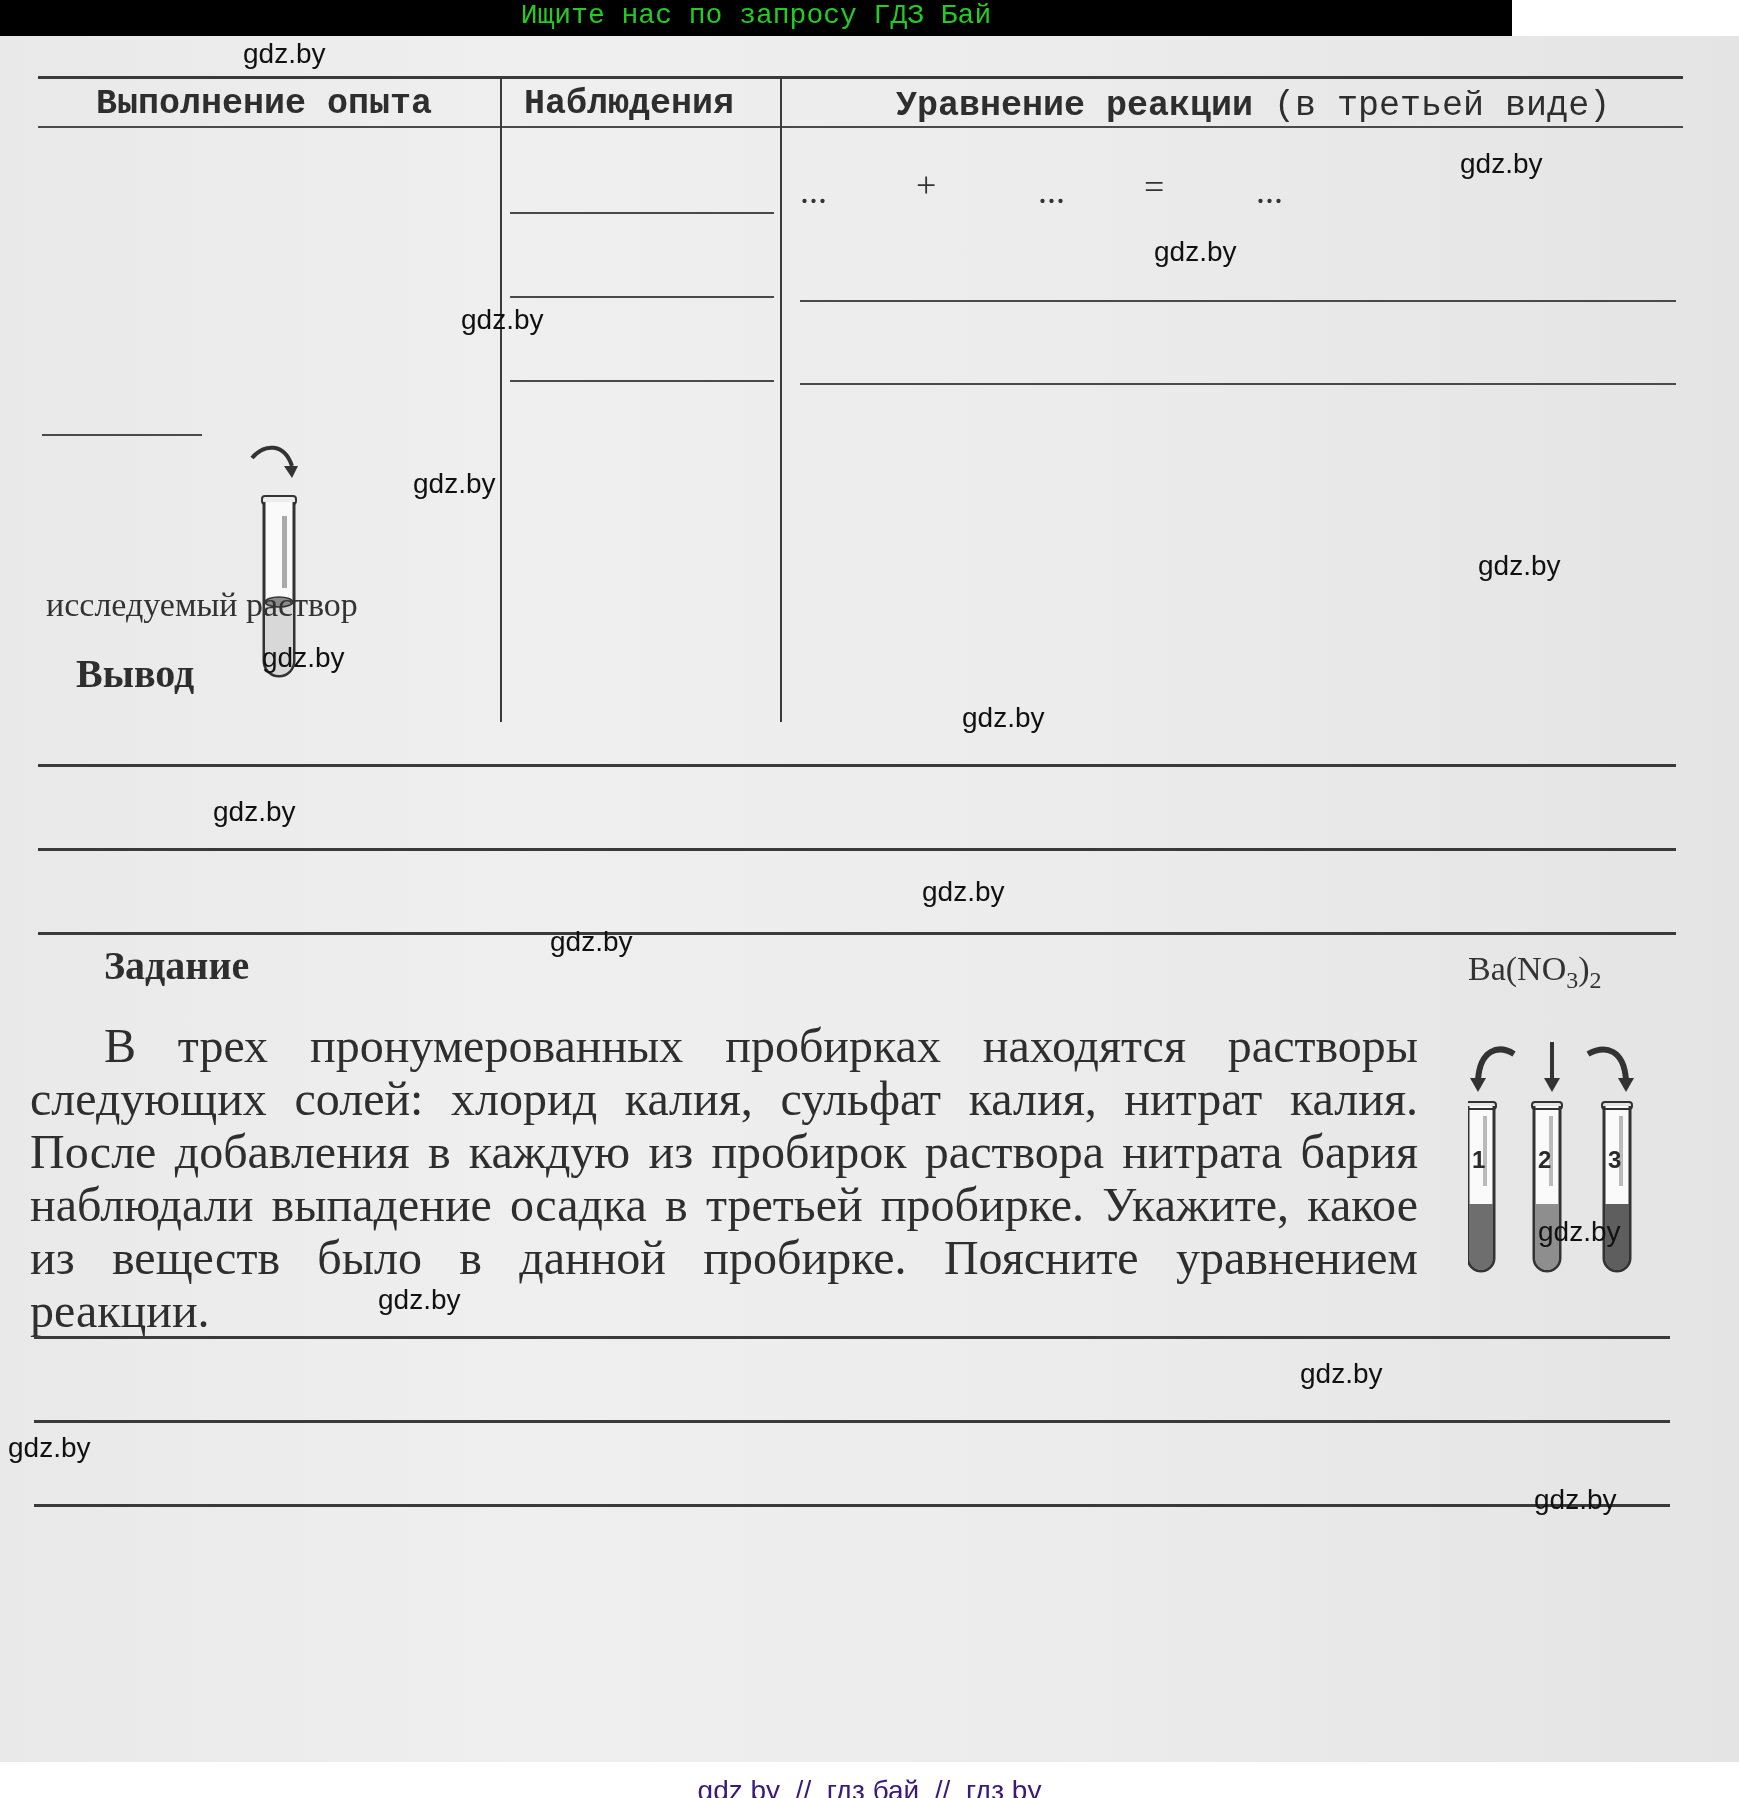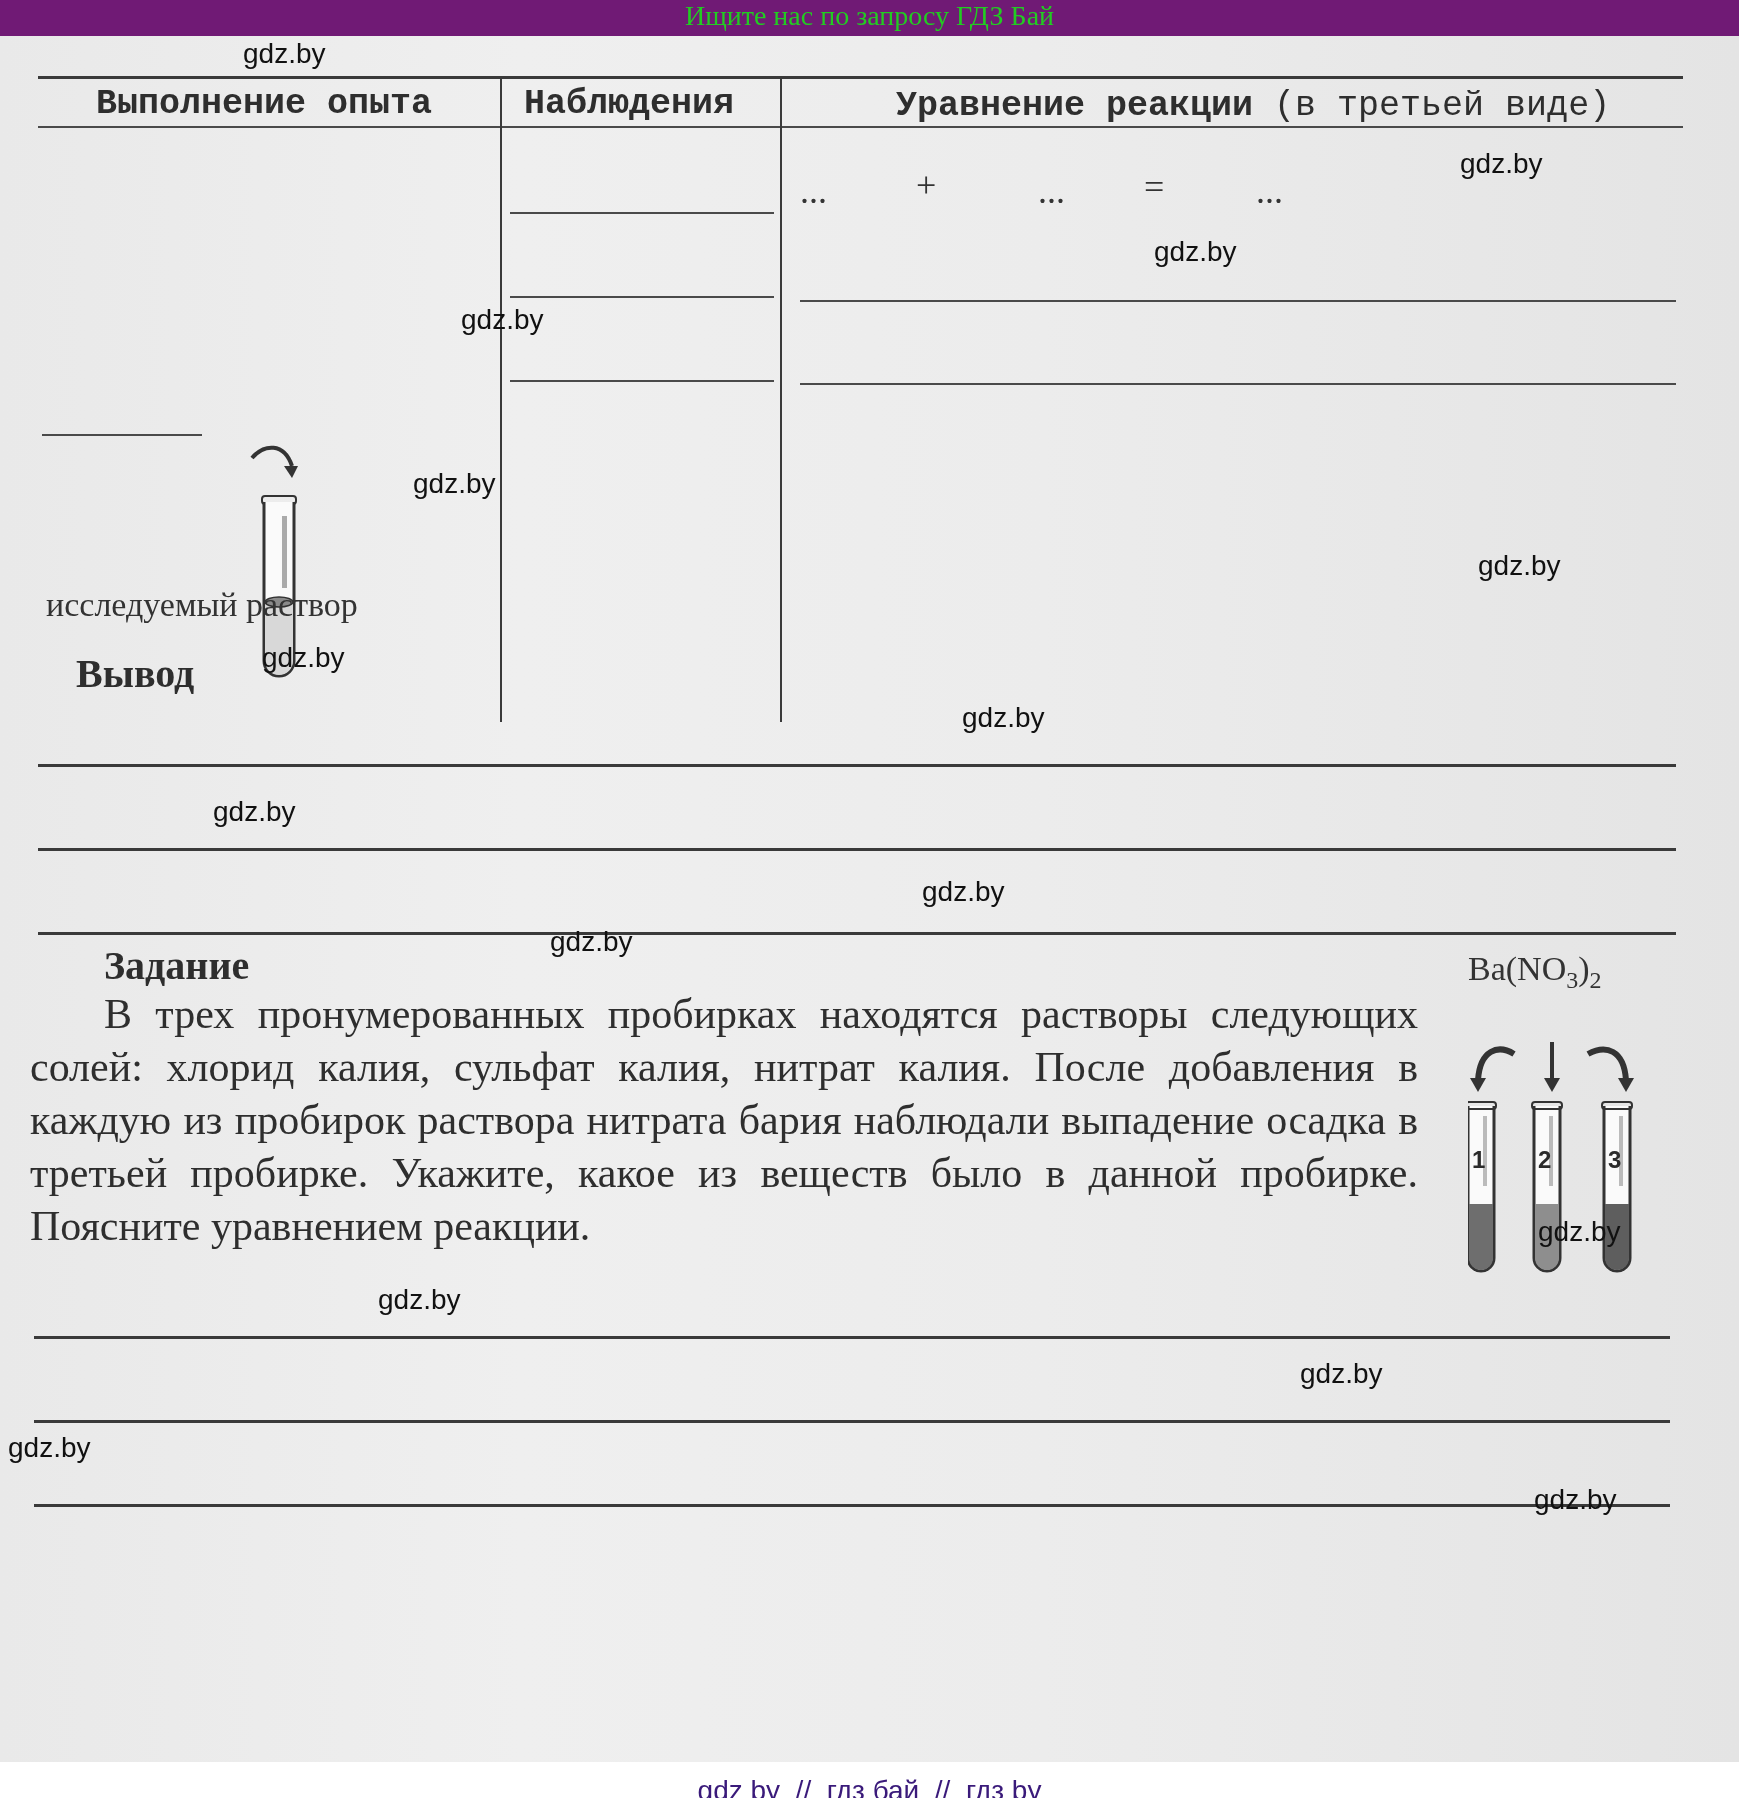--- a/index.html
+++ b/index.html
@@ -3,23 +3,23 @@
   <meta charset="utf-8">
   <style>
     html, body { margin: 0; padding: 0; }
     body {
       width: 1739px; height: 1798px; position: relative; overflow: hidden;
       background: #ffffff;
       font-family: "Liberation Serif", "DejaVu Serif", serif;
       color: #2b2b2b;
     }
     .top-banner {
-      position: absolute; left: 0; top: 0; width: 1739px; height: 36px;
-      background: #701a75; text-align: center;
-      font-family: Liberation Serif, serif;
+      position: absolute; left: 0; top: 0; width: 1512px; height: 36px;
+      background: #000000; text-align: center;
+      font-family: Liberation Mono, monospace;
       font-size: 28px; line-height: 32px; color: #22cc22;
     }
     .page {
       position: absolute; left: 0; top: 36px; width: 1739px; height: 1726px;
       background: linear-gradient(90deg, #e9e9e9 0%, #efefef 30%, #ececec 60%, #e4e4e4 100%);
     }
     .bottom-banner {
       position: absolute; left: 0; top: 1762px; width: 1739px; height: 36px;
       background: #fff; text-align: center;
       font-family: "Liberation Sans", "DejaVu Sans", sans-serif;
@@ -30,21 +30,21 @@
     .hline.thin { height: 2px; background: #4a4a4a; }
     .vline { position: absolute; width: 2px; background: #3a3a3a; }
     .th {
       position: absolute; font-weight: bold; font-size: 35px; white-space: nowrap; color: #2e2e2e; font-family: Liberation Mono, monospace;
     }
     .th .normal { font-weight: normal; }
     .task-text { font-size: 42px; line-height: 54px; text-align: justify; }
     .task-text .num { font-weight: bold; }
     .eq { position: absolute; font-size: 36px; color: #333; }
     .heading { position: absolute; font-weight: bold; font-size: 40px; color: #2e2e2e; }
-    .body-para { position: absolute; font-size: 42px; line-height: 53px; text-align: justify; color: #2e2e2e; }
+    .body-para { position: absolute; font-size: 48px; line-height: 53px; text-align: justify; color: #2e2e2e; margin-top: 31px; }
     .caption { position: absolute; font-size: 34px; color: #333; white-space: nowrap; }
     .wm {
       position: absolute; font-family: "Liberation Sans", "DejaVu Sans", sans-serif;
       font-size: 28px; color: #111; white-space: nowrap;
     }
     .formula { position: absolute; font-size: 34px; color: #333; white-space: nowrap; }
     .formula sub { font-size: 24px; }
   </style>
 </head>
 <body>

